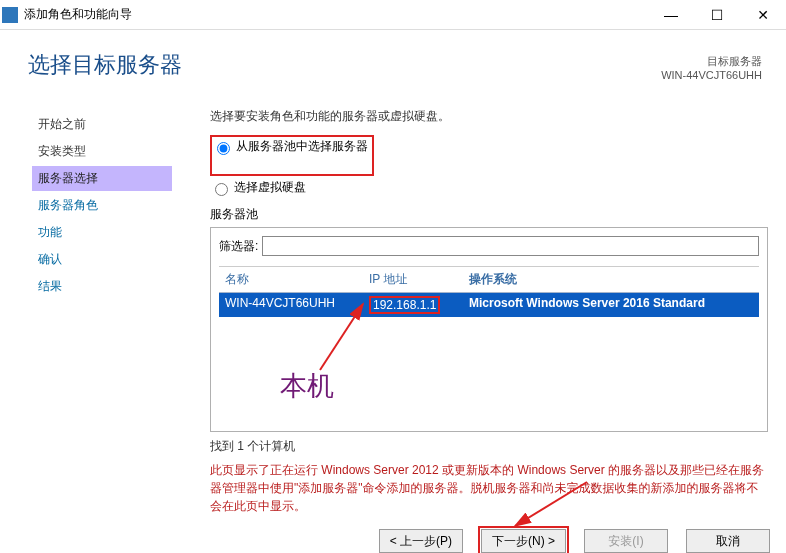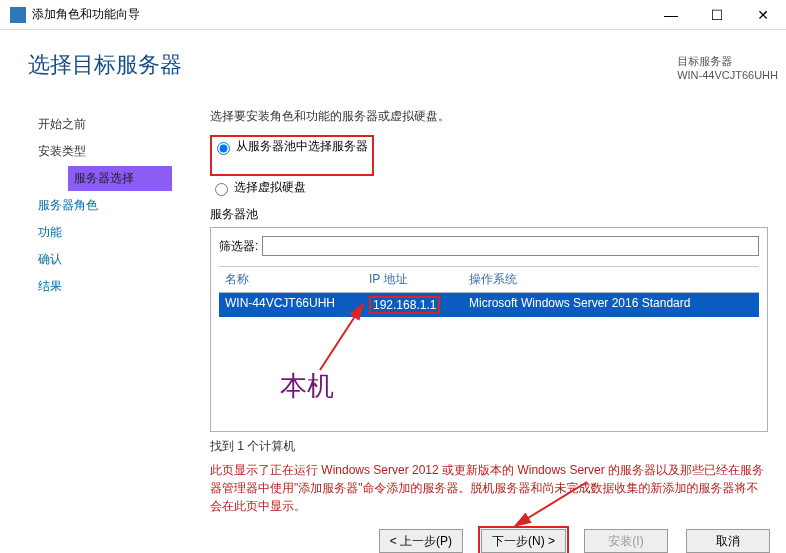--- a/index.html
+++ b/index.html
@@ -10,21 +10,21 @@
     background: #fff;
     width: 786px;
     height: 553px;
     overflow: hidden;
     position: relative;
   }
   .titlebar {
     height: 30px;
     display: flex;
     align-items: center;
-    padding-left: 10px;
+    padding-left: 2px;
     border-bottom: 1px solid #ddd;
   }
   .titlebar .appicon {
     width: 16px; height: 16px;
     background: #2e77bb;
     margin-right: 6px;
   }
   .titlebar .title { flex: 0 0 auto; }
   .titlebar .spacer { flex: 1; }
   .winbtn {
@@ -41,37 +41,38 @@
     left: 28px; top: 20px;
   }
   .header h1 {
     margin: 0;
     font-size: 22px;
     font-weight: 400;
     color: #1a4e8a;
   }
   .target {
     position: absolute;
-    right: 8px; top: 24px;
+    right: 24px; top: 24px;
+    text-align: right;
     font-size: 11px;
     color: #555;
   }
   .sidebar {
     position: absolute;
     left: 32px; top: 82px;
     width: 140px;
   }
   .step {
     padding: 4px 6px;
     font-size: 12px;
     color: #0369a1;
     margin-bottom: 2px;
   }
   .step.enabled { color: #333; }
-  .step.active { background: #8b5cf6; color: #222; margin-left: 36px; }
+  .step.active { background: #c4b5fd; color: #222; }
   .main {
     position: absolute;
     left: 210px; top: 78px; right: 18px;
   }
   .instr { color: #333; margin-bottom: 10px; font-size: 12px; }
   .radio-row { display: flex; align-items: center; margin: 3px 0; font-size: 12px; }
   .radio-row input { margin-right: 6px; }
   .radio-highlight {
     border: 2px solid #d22;
     display: inline-flex;
@@ -96,21 +97,21 @@
   }
   .grid-header {
     display: flex;
     color: #3a6ea5;
     font-size: 12px;
     border-bottom: 1px solid #a5b5cc;
     padding: 4px 0;
   }
   .col-name { width: 150px; padding-left: 6px; }
   .col-ip { width: 100px; }
-  .col-os { flex: 1; }
+  .col-os { flex: 1; font-weight: bold; }
   .grid-body {
     height: 138px;
     overflow: auto;
     background: #fff;
   }
   .grid-row {
     display: flex;
     background: #0b5cc1;
     color: #fff;
     font-size: 12px;

